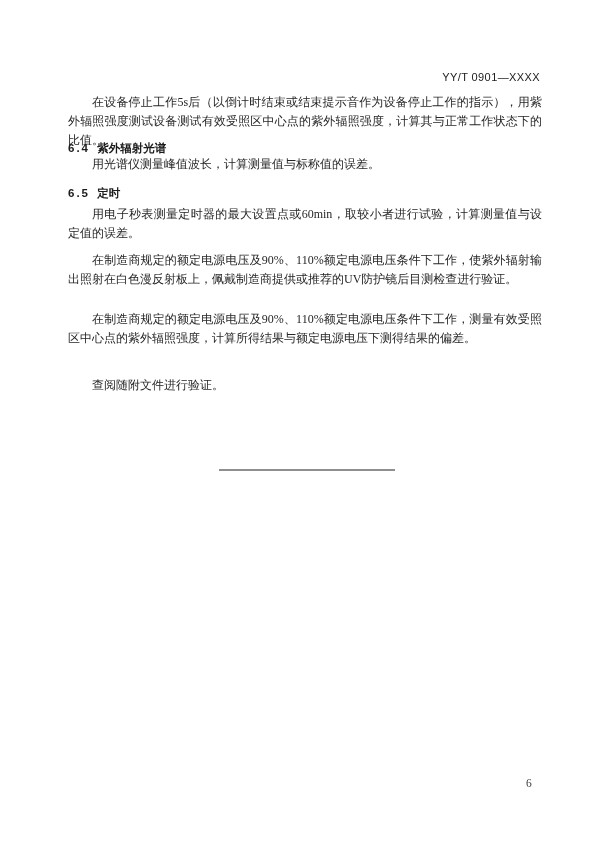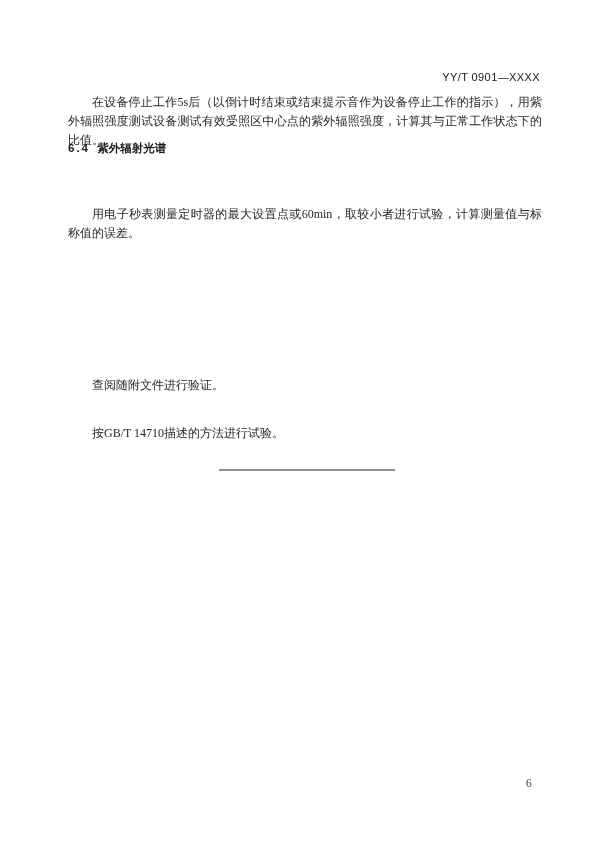--- a/index.html
+++ b/index.html
@@ -56,26 +56,32 @@
 <div class="sheet">
 
   <div class="doc-ref">YY/T 0901—XXXX</div>
 
   <p class="para p-intro">在设备停止工作5s后（以倒计时结束或结束提示音作为设备停止工作的指示），用紫外辐照强度测试设备测试有效受照区中心点的紫外辐照强度，计算其与正常工作状态下的比值。</p>
 
   <div class="heading h-64">
     <span class="sec-num">6.4</span>
     <span class="sec-title">紫外辐射光谱</span>
   </div>
+  <p class="para b-64">用光谱仪测量峰值波长，计算测量值与标称值的误差。</p>
 
-  <p class="para b-65">用电子秒表测量定时器的最大设置点或60min，取较小者进行试验，计算测量值与标称值的误差。</p>
+  <div class="heading h-65">
+    <span class="sec-num">6.5</span>
+    <span class="sec-title">定时</span>
+  </div>
+  <p class="para b-65">用电子秒表测量定时器的最大设置点或60min，取较小者进行试验，计算测量值与设定值的误差。</p>
 
+  <p class="para b-66">在制造商规定的额定电源电压及90%、110%额定电源电压条件下工作，使紫外辐射输出照射在白色漫反射板上，佩戴制造商提供或推荐的UV防护镜后目测检查进行验证。</p>
 
+  <p class="para b-67">在制造商规定的额定电源电压及90%、110%额定电源电压条件下工作，测量有效受照区中心点的紫外辐照强度，计算所得结果与额定电源电压下测得结果的偏差。</p>
 
   <p class="para b-68">查阅随附文件进行验证。</p>
 
-  <p class="para b-69">按GB/T 14710描述的方法进行试验。</p>
 
   <hr class="end-rule">
 
   <div class="page-num">6</div>
 
 </div>
 
 </body></html>

